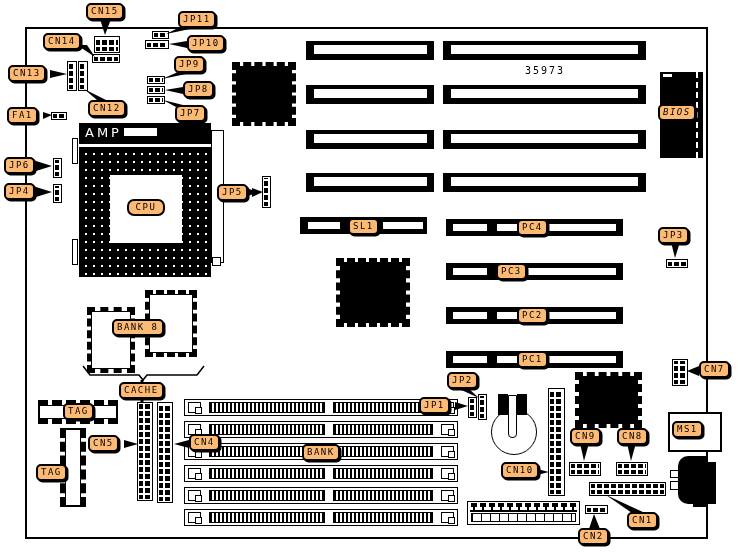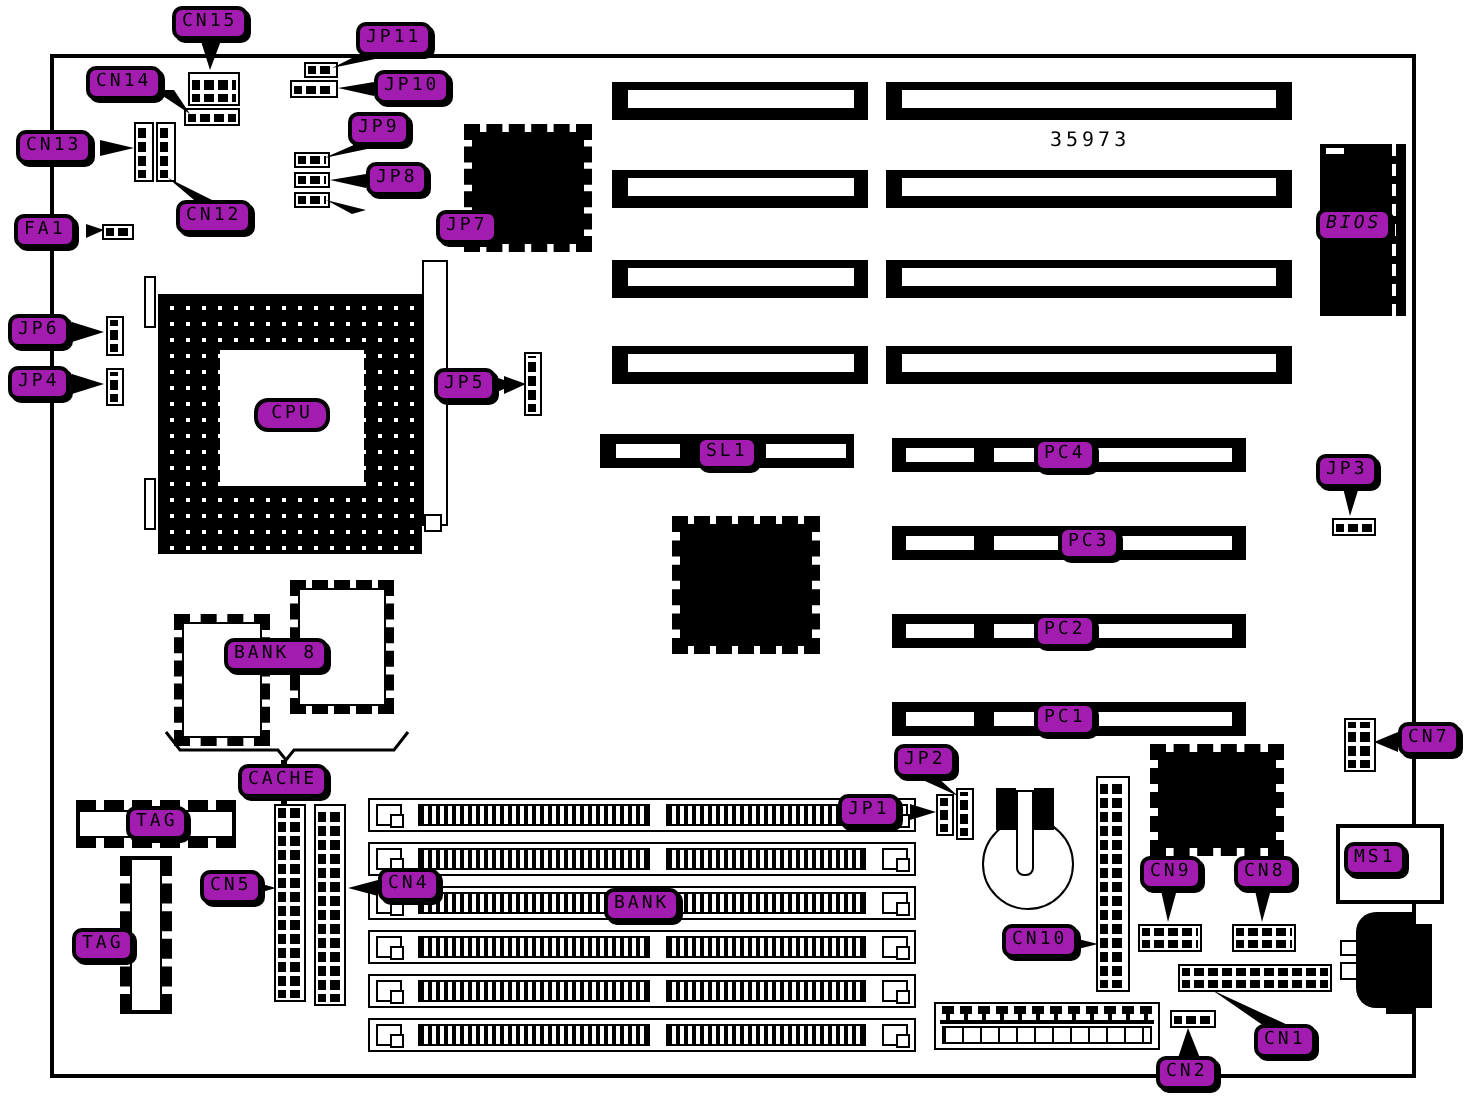--- a/index.html
+++ b/index.html
@@ -3,21 +3,21 @@
 <meta charset="utf-8">
 <style>
   html,body{margin:0;padding:0;background:#fff;}
   #canvas{position:relative;width:740px;height:552px;background:#fff;overflow:hidden;
           font-family:"DejaVu Sans Mono",monospace;}
   #canvas *{box-sizing:border-box;}
   .abs{position:absolute;}
   
   .board{position:absolute;left:25px;top:27px;width:683px;height:512px;border:2px solid #000;background:#fff;z-index:1;}
   
-  .lbl{position:absolute;z-index:30;background:#a21caf;border:2px solid #000;border-radius:5px;
+  .lbl{position:absolute;z-index:30;background:#fdba74;border:2px solid #000;border-radius:5px;
        box-shadow:1.5px 1.5px 0 0 #000;height:17px;line-height:13px;padding:0 3px;
        font-size:9px;letter-spacing:1.5px;color:#000;white-space:nowrap;display:flex;align-items:center;justify-content:center;}
   .pn{position:absolute;z-index:6;font-size:10px;letter-spacing:2px;color:#000;}
   
   .g{position:absolute;z-index:6;border:1px solid #000;background-color:#000;
      box-shadow:inset 0 0 0 1px #fff;
      background-image:repeating-linear-gradient(0deg,transparent 0 5px,#fff 5px 7px),
                       repeating-linear-gradient(90deg,transparent 0 5px,#fff 5px 7px);}
   
   .qfpb{position:absolute;z-index:5;background:#000;border:4px dashed #000;background-clip:padding-box;}
@@ -50,20 +50,21 @@
 <body>
 
 <div id="canvas">
 
   <div class="board"></div>
 
   <div class="wtab" style="left:211px;top:130px;width:13px;height:133px;z-index:5;"></div>
   <div class="wtab" style="left:72px;top:138px;width:6px;height:26px;"></div>
   <div class="wtab" style="left:72px;top:239px;width:6px;height:26px;"></div>
   <div class="wtab" style="left:212px;top:257px;width:9px;height:9px;z-index:8;"></div>
+  <div class="ampbar"><span>AMP</span><b></b></div>
   <div class="sock"></div>
   <div class="sockin"></div>
   <div class="lbl" style="left:127px;top:199px;width:38px;border-radius:7px;box-shadow:none;z-index:31;">CPU</div>
 
   <div class="g" style="left:94px;top:36px;width:26px;height:17px;"></div>
   <div class="g" style="left:92px;top:54px;width:28px;height:9px;"></div>
   <div class="g" style="left:152px;top:31px;width:17px;height:8px;"></div>
   <div class="g" style="left:145px;top:40px;width:24px;height:9px;"></div>
   <div class="g" style="left:147px;top:76px;width:18px;height:8px;"></div>
   <div class="g" style="left:147px;top:86px;width:18px;height:8px;"></div>
@@ -237,40 +238,40 @@
     <path d="M83,366 L90,375 L139,375 L143,380 L147,375 L197,375 L204,366" fill="none" stroke="#000" stroke-width="1.5"></path>
     <path d="M142,380 L142,402" stroke="#000" stroke-width="3"></path>
   </svg>
 
   <div class="lbl" style="left:86px;top:3px;">CN15</div>
   <div class="lbl" style="left:43px;top:33px;">CN14</div>
   <div class="lbl" style="left:178px;top:11px;">JP11</div>
   <div class="lbl" style="left:187px;top:35px;">JP10</div>
   <div class="lbl" style="left:174px;top:56px;">JP9</div>
   <div class="lbl" style="left:183px;top:81px;">JP8</div>
-  <div class="lbl" style="left:175px;top:105px;margin-left:43px;">JP7</div>
+  <div class="lbl" style="left:175px;top:105px;">JP7</div>
   <div class="lbl" style="left:8px;top:65px;">CN13</div>
   <div class="lbl" style="left:88px;top:100px;">CN12</div>
   <div class="lbl" style="left:7px;top:107px;">FA1</div>
   <div class="lbl" style="left:4px;top:157px;">JP6</div>
   <div class="lbl" style="left:4px;top:183px;">JP4</div>
   <div class="lbl" style="left:217px;top:184px;">JP5</div>
   <div class="lbl" style="left:658px;top:104px;font-style:italic;">BIOS</div>
   <div class="lbl" style="left:348px;top:218px;">SL1</div>
   <div class="lbl" style="left:517px;top:219px;">PC4</div>
-  <div class="lbl" style="left:529px;top:263px;">PC3</div>
+  <div class="lbl" style="left:496px;top:263px;">PC3</div>
   <div class="lbl" style="left:517px;top:307px;">PC2</div>
   <div class="lbl" style="left:517px;top:351px;">PC1</div>
   <div class="lbl" style="left:658px;top:227px;">JP3</div>
   <div class="lbl" style="left:699px;top:361px;">CN7</div>
   <div class="lbl" style="left:112px;top:319px;">BANK 8</div>
   <div class="lbl" style="left:119px;top:382px;">CACHE</div>
   <div class="lbl" style="left:63px;top:403px;">TAG</div>
   <div class="lbl" style="left:36px;top:464px;">TAG</div>
-  <div class="lbl" style="left:100px;top:435px;">CN5</div>
+  <div class="lbl" style="left:88px;top:435px;">CN5</div>
   <div class="lbl" style="left:189px;top:434px;">CN4</div>
   <div class="lbl" style="left:302px;top:444px;">BANK</div>
   <div class="lbl" style="left:419px;top:397px;">JP1</div>
   <div class="lbl" style="left:447px;top:372px;">JP2</div>
   <div class="lbl" style="left:501px;top:462px;">CN10</div>
   <div class="lbl" style="left:570px;top:428px;">CN9</div>
   <div class="lbl" style="left:617px;top:428px;">CN8</div>
   <div class="lbl" style="left:672px;top:421px;">MS1</div>
   <div class="lbl" style="left:627px;top:512px;">CN1</div>
   <div class="lbl" style="left:578px;top:528px;">CN2</div>

